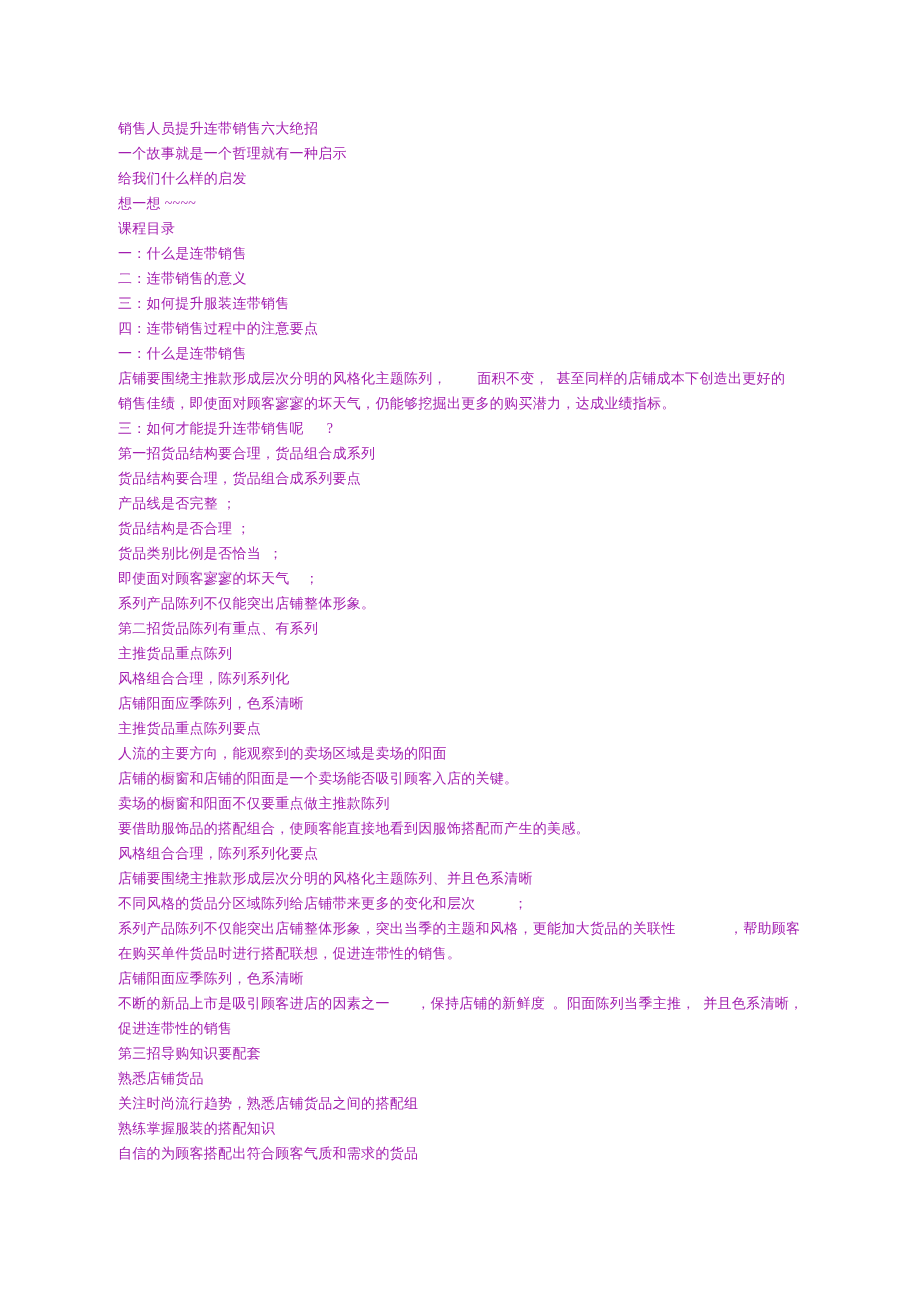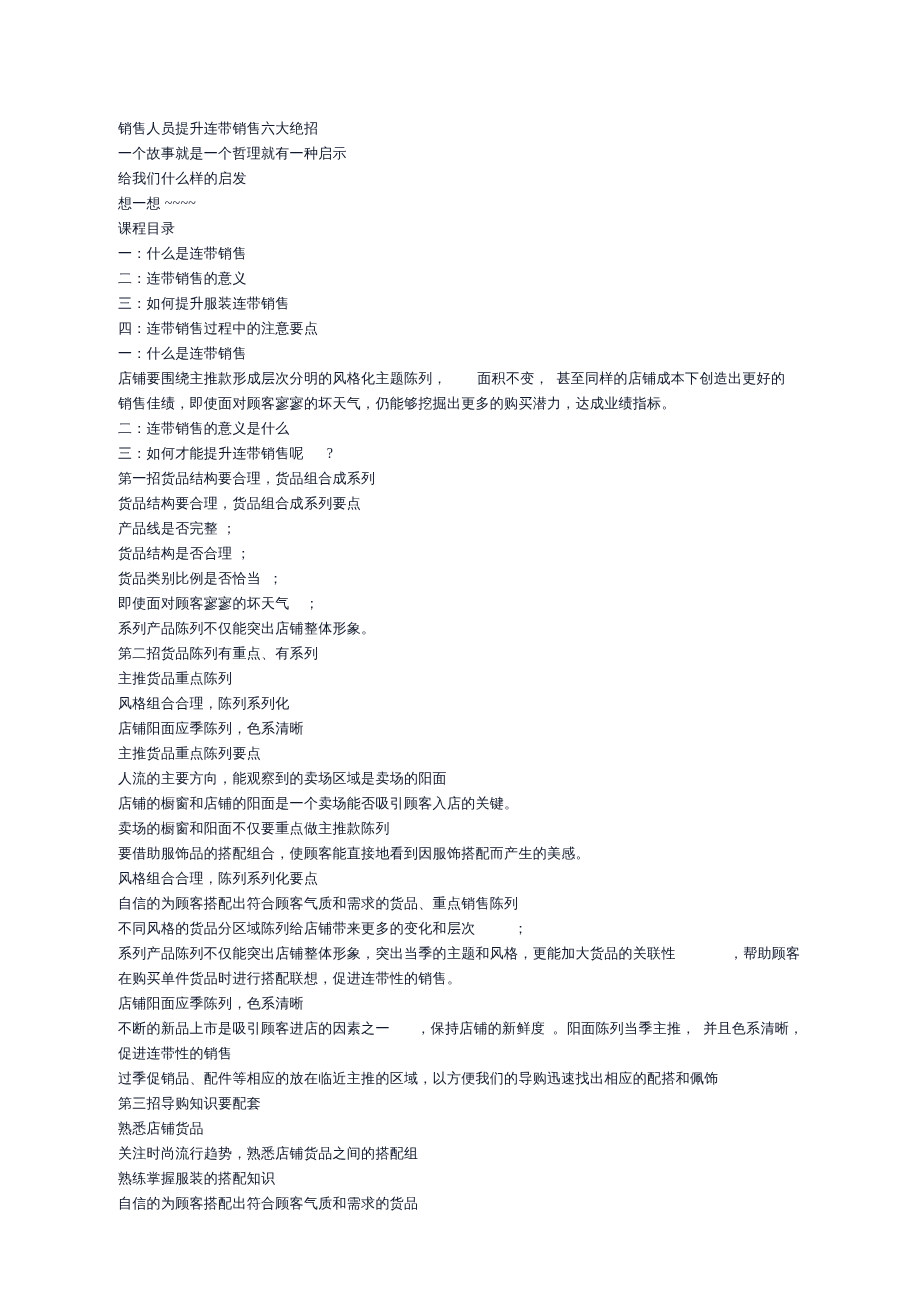--- a/index.html
+++ b/index.html
@@ -8,21 +8,21 @@
     background: #fff;
     font-family: "SimSun", "宋体", serif;
   }
   .page {
     width: 920px;
     height: 1303px;
     box-sizing: border-box;
     padding: 116px 118px 80px 118px;
     font-size: 14px;
     line-height: 25px;
-    color: #0f172a;
+    color: #a21caf;
     letter-spacing: 0.3px;
   }
   .line {
     white-space: pre;
   }
 </style>
 </head>
 <body>
 
 <div class="page">
@@ -31,45 +31,43 @@
   <div class="line">给我们什么样的启发</div>
   <div class="line">想一想 ~~~~</div>
   <div class="line">课程目录</div>
   <div class="line">一：什么是连带销售</div>
   <div class="line">二：连带销售的意义</div>
   <div class="line">三：如何提升服装连带销售</div>
   <div class="line">四：连带销售过程中的注意要点</div>
   <div class="line">一：什么是连带销售</div>
   <div class="line">店铺要围绕主推款形成层次分明的风格化主题陈列，        面积不变，  甚至同样的店铺成本下创造出更好的</div>
   <div class="line">销售佳绩，即使面对顾客寥寥的坏天气，仍能够挖掘出更多的购买潜力，达成业绩指标。</div>
-  <div class="line">二：连带销售的意义是什么</div>
   <div class="line">三：如何才能提升连带销售呢      ?</div>
   <div class="line">第一招货品结构要合理，货品组合成系列</div>
   <div class="line">货品结构要合理，货品组合成系列要点</div>
   <div class="line">产品线是否完整 ；</div>
   <div class="line">货品结构是否合理 ；</div>
   <div class="line">货品类别比例是否恰当  ；</div>
   <div class="line">即使面对顾客寥寥的坏天气    ；</div>
   <div class="line">系列产品陈列不仅能突出店铺整体形象。</div>
   <div class="line">第二招货品陈列有重点、有系列</div>
   <div class="line">主推货品重点陈列</div>
   <div class="line">风格组合合理，陈列系列化</div>
   <div class="line">店铺阳面应季陈列，色系清晰</div>
   <div class="line">主推货品重点陈列要点</div>
   <div class="line">人流的主要方向，能观察到的卖场区域是卖场的阳面</div>
   <div class="line">店铺的橱窗和店铺的阳面是一个卖场能否吸引顾客入店的关键。</div>
   <div class="line">卖场的橱窗和阳面不仅要重点做主推款陈列</div>
   <div class="line">要借助服饰品的搭配组合，使顾客能直接地看到因服饰搭配而产生的美感。</div>
   <div class="line">风格组合合理，陈列系列化要点</div>
-  <div class="line">自信的为顾客搭配出符合顾客气质和需求的货品、重点销售陈列</div>
+  <div class="line">店铺要围绕主推款形成层次分明的风格化主题陈列、并且色系清晰</div>
   <div class="line">不同风格的货品分区域陈列给店铺带来更多的变化和层次          ；</div>
   <div class="line">系列产品陈列不仅能突出店铺整体形象，突出当季的主题和风格，更能加大货品的关联性              ，帮助顾客</div>
   <div class="line">在购买单件货品时进行搭配联想，促进连带性的销售。</div>
   <div class="line">店铺阳面应季陈列，色系清晰</div>
   <div class="line">不断的新品上市是吸引顾客进店的因素之一       ，保持店铺的新鲜度  。阳面陈列当季主推，  并且色系清晰，</div>
   <div class="line">促进连带性的销售</div>
-  <div class="line">过季促销品、配件等相应的放在临近主推的区域，以方便我们的导购迅速找出相应的配搭和佩饰</div>
   <div class="line">第三招导购知识要配套</div>
   <div class="line">熟悉店铺货品</div>
   <div class="line">关注时尚流行趋势，熟悉店铺货品之间的搭配组</div>
   <div class="line">熟练掌握服装的搭配知识</div>
   <div class="line">自信的为顾客搭配出符合顾客气质和需求的货品</div>
 </div>
 
 </body></html>

